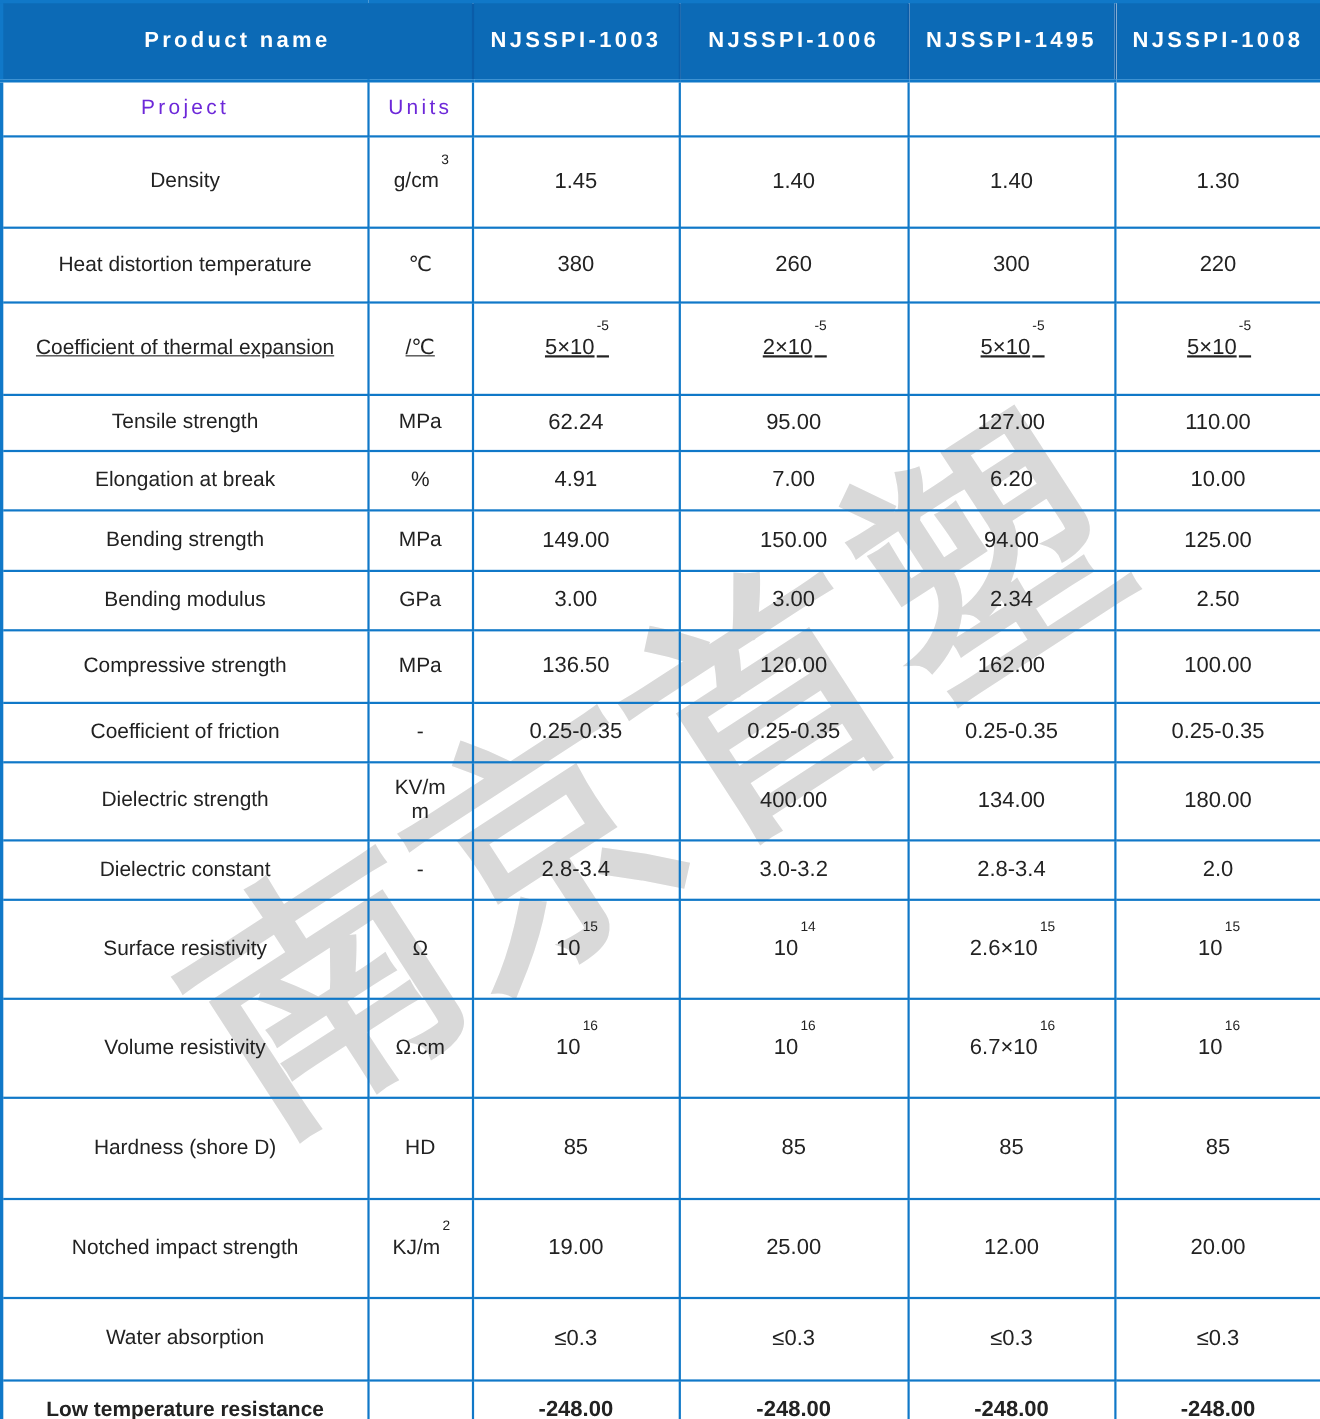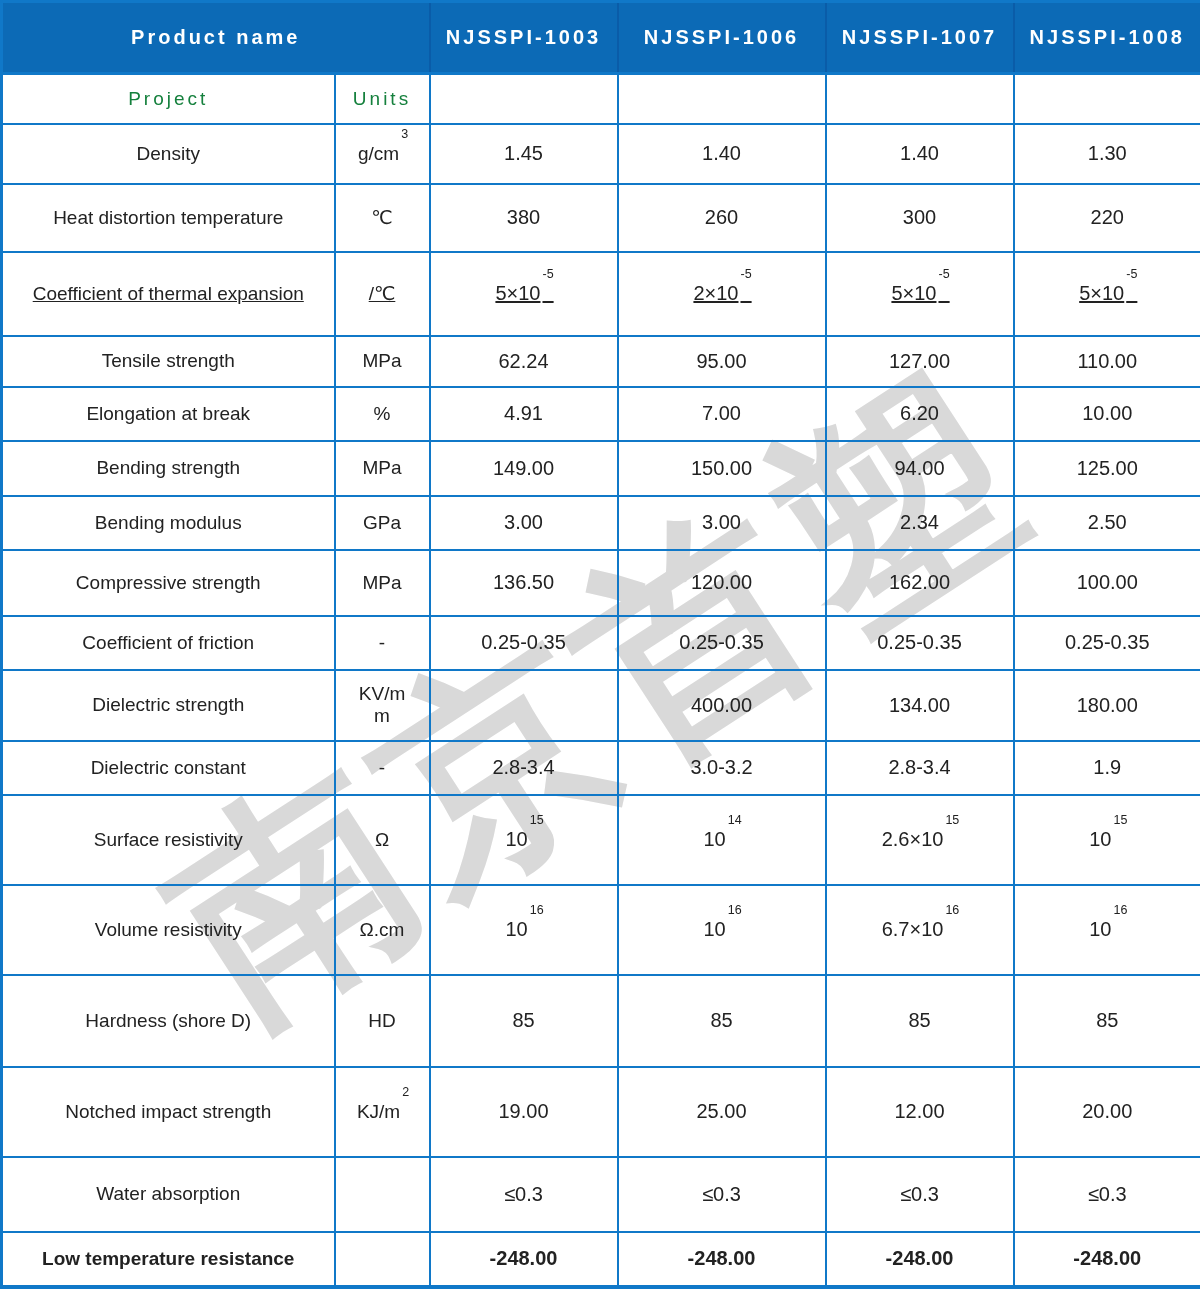--- a/index.html
+++ b/index.html
@@ -35,21 +35,21 @@
 
   .head-row{height:72px;}
   .head-row th{
     background:var(--header-bg);color:var(--header-text);
     font-size:20px;font-weight:700;letter-spacing:3px;
     border-color:var(--header-divider);
     border-top-color:var(--header-bg);
     border-bottom:3px solid var(--grid);
   }
   .sub-row{height:50px;}
-  .sub-row td{font-size:20px;letter-spacing:3px;color:#15803d;}
+  .sub-row td{font-size:20px;letter-spacing:3px;color:#6d28d9;}
 
   td.prop{font-size:19px;}
   td.unit{font-size:19px;}
   td.val{font-size:20px;}
 
   td sup,th sup{
     font-size:12.5px;line-height:0;position:relative;top:-14px;left:2px;
   }
 </style>
 </head>
@@ -66,34 +66,34 @@
       <col style="width:188px">
       <col style="width:208px">
       <col style="width:188px">
       <col style="width:188px">
     </colgroup>
     <thead>
       <tr class="head-row">
         <th colspan="2">Product name</th>
         <th>NJSSPI-1003</th>
         <th>NJSSPI-1006</th>
-        <th>NJSSPI-1007</th>
+        <th>NJSSPI-1495</th>
         <th>NJSSPI-1008</th>
       </tr>
       <tr class="sub-row">
         <td class="prop">Project</td>
         <td class="unit">Units</td>
         <td class="val"></td>
         <td class="val"></td>
         <td class="val"></td>
         <td class="val"></td>
       </tr>
     </thead>
     <tbody>
-        <tr style="height: 60px;">
+        <tr style="height: 83px;">
           <td class="prop">Density</td>
           <td class="unit">g/cm<sup>3</sup></td>
           <td class="val">1.45</td>
           <td class="val">1.40</td>
           <td class="val">1.40</td>
           <td class="val">1.30</td>
         </tr>
         <tr style="height: 68px;">
           <td class="prop">Heat distortion temperature</td>
           <td class="unit">℃</td>
@@ -165,21 +165,21 @@
           <td class="val">400.00</td>
           <td class="val">134.00</td>
           <td class="val">180.00</td>
         </tr>
         <tr style="height: 54px;">
           <td class="prop">Dielectric constant</td>
           <td class="unit">-</td>
           <td class="val">2.8-3.4</td>
           <td class="val">3.0-3.2</td>
           <td class="val">2.8-3.4</td>
-          <td class="val">1.9</td>
+          <td class="val">2.0</td>
         </tr>
         <tr style="height: 90px;">
           <td class="prop">Surface resistivity</td>
           <td class="unit">Ω</td>
           <td class="val">10<sup>15</sup></td>
           <td class="val">10<sup>14</sup></td>
           <td class="val">2.6×10<sup>15</sup></td>
           <td class="val">10<sup>15</sup></td>
         </tr>
         <tr style="height: 90px;">

